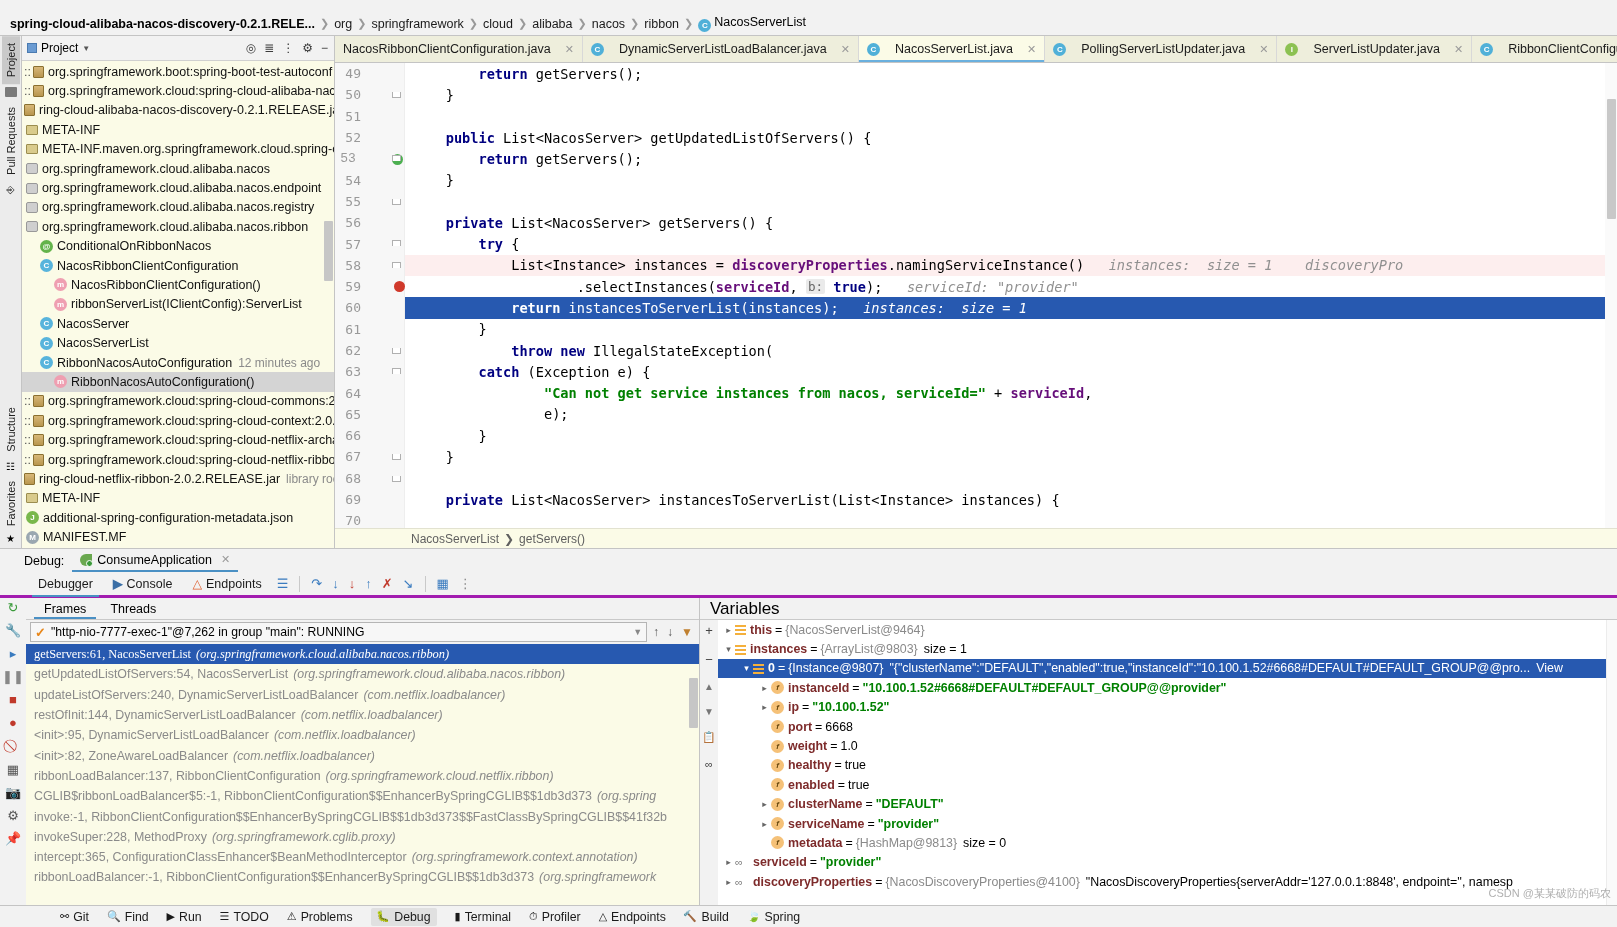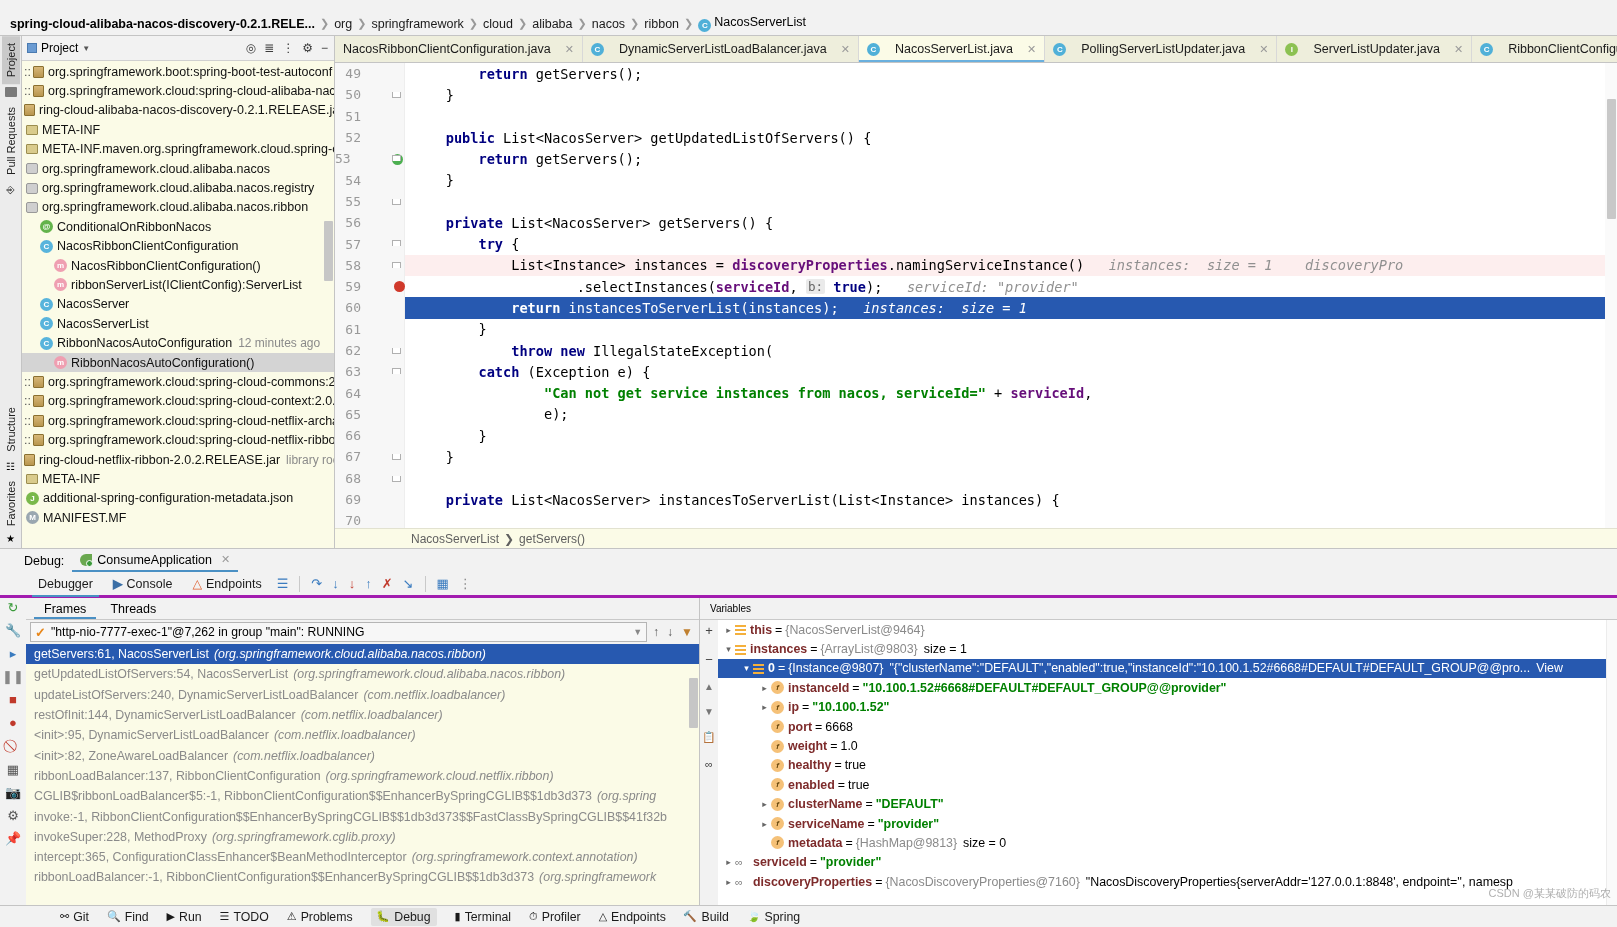--- a/index.html
+++ b/index.html
@@ -233,32 +233,32 @@
     font-size: 12.2px; min-width: 0;
   }
   .chk { color: #e8871a; font-size: 13px; font-weight: bold; }
   .caret { margin-left: auto; color: #888; font-size: 9px; }
   .tr-ico { font-size: 12px; color: #555; padding: 0 2px; }
   .frames-list { flex: 1 1 auto; overflow: hidden; background: #fbfbe7; position: relative; }
   .frow {
     height: 20.3px; display: flex; align-items: center; white-space: nowrap;
     padding-left: 8px; font-size: 12.4px; color: #8a8a8a; overflow: hidden;
   }
-  .frow.sel { background: #2759b0; color: #fff; }
+  .frow.sel { background: #2759b0; color: #fff; font-family: Liberation Serif, serif; }
   .frow .fpkg { font-style: italic; margin-left: 5px; }
   .frow.sel .fpkg { color: #fff; }
   .fscroll {
     position: absolute; right: 1px; top: 34px; width: 9px; height: 50px;
     background: #c6c6c6; border-radius: 1px;
   }
 
   .vars-pane { flex: 1 1 auto; display: flex; flex-direction: column; min-width: 0; background: #fff; }
   .vars-head {
     height: 22px; flex: 0 0 22px; display: flex; align-items: center;
-    padding-left: 10px; font-size: 10px; background: #f2f2f2;
+    padding-left: 10px; font-size: 17px; background: #f2f2f2;
     border-bottom: 1px solid #c9c9c9;
   }
   .vars-body { flex: 1 1 auto; display: flex; min-height: 0; }
   .vars-gutter {
     width: 18px; flex: 0 0 18px; background: #f2f2f2; display: flex;
     flex-direction: column; align-items: center; gap: 14px; padding-top: 3px;
     font-size: 13px; color: #444;
   }
   .vars-list { flex: 1 1 auto; overflow: hidden; position: relative; background: #fff; }
   .vrow {
@@ -410,20 +410,26 @@
           <div class="trow" style="padding-left: 4px;">
             <span class="t-ico">
               <span class="pkg-ico"></span>
             </span>
             <span class="t-label">org.springframework.cloud.alibaba.nacos</span>
           </div>
           <div class="trow" style="padding-left: 4px;">
             <span class="t-ico">
               <span class="pkg-ico"></span>
             </span>
+            <span class="t-label">org.springframework.cloud.alibaba.nacos.endpoint</span>
+          </div>
+          <div class="trow" style="padding-left: 4px;">
+            <span class="t-ico">
+              <span class="pkg-ico"></span>
+            </span>
             <span class="t-label">org.springframework.cloud.alibaba.nacos.registry</span>
           </div>
           <div class="trow" style="padding-left: 4px;">
             <span class="t-ico">
               <span class="pkg-ico"></span>
             </span>
             <span class="t-label">org.springframework.cloud.alibaba.nacos.ribbon</span>
           </div>
           <div class="trow" style="padding-left: 18px;">
             <span class="t-ico">
@@ -576,21 +582,21 @@
             </div>
             <div class="gutter-line">
               <span style="position:absolute;left:0;width:26px;text-align:right;">51</span>
               <span class="g-marks"></span>
             </div>
             <div class="gutter-line">
               <span style="position:absolute;left:0;width:26px;text-align:right;">52</span>
               <span class="g-marks"></span>
             </div>
             <div class="gutter-line">
-              <span style="position:absolute;left:0;width:26px;text-align:left;">53</span>
+              <span style="position:absolute;left:0;width:26px;text-align:center;font-family:Liberation Mono, monospace;">53</span>
               <span class="g-marks">
                 <span class="runmark" style="top:5px;">
                   <span style="width:11px;height:11px;border-radius:50%;background:#4caf50;display:inline-block;"></span>
                   <span style="color:#c0392b;font-size:11px;margin-left:1px;">↑</span>
                 </span>
                 <span class="fold cap" style="top:7px;"></span>
               </span>
             </div>
             <div class="gutter-line">
               <span style="position:absolute;left:0;width:26px;text-align:right;">54</span>
@@ -937,21 +943,21 @@
                 <span class="vi-oo">∞</span>
                 <span class="vname">serviceId</span>
                 <span class="veq">=</span>
                 <span class="vstr">"provider"</span>
               </div>
               <div class="vrow" style="padding-left: 4px;">
                 <span class="arrow closed"></span>
                 <span class="vi-oo">∞</span>
                 <span class="vname">discoveryProperties</span>
                 <span class="veq">=</span>
-                <span class="vref">{NacosDiscoveryProperties@7160}</span>
+                <span class="vref">{NacosDiscoveryProperties@4100}</span>
                 <span class="vnum" style="margin-left:6px;">"NacosDiscoveryProperties{serverAddr='127.0.0.1:8848', endpoint='', namesp</span>
               </div>
             </div>
         </div>
       </div>
     </div>
   </div>
 
   <div class="statusbar" id="statusbar">
       <span class="sb-item">

